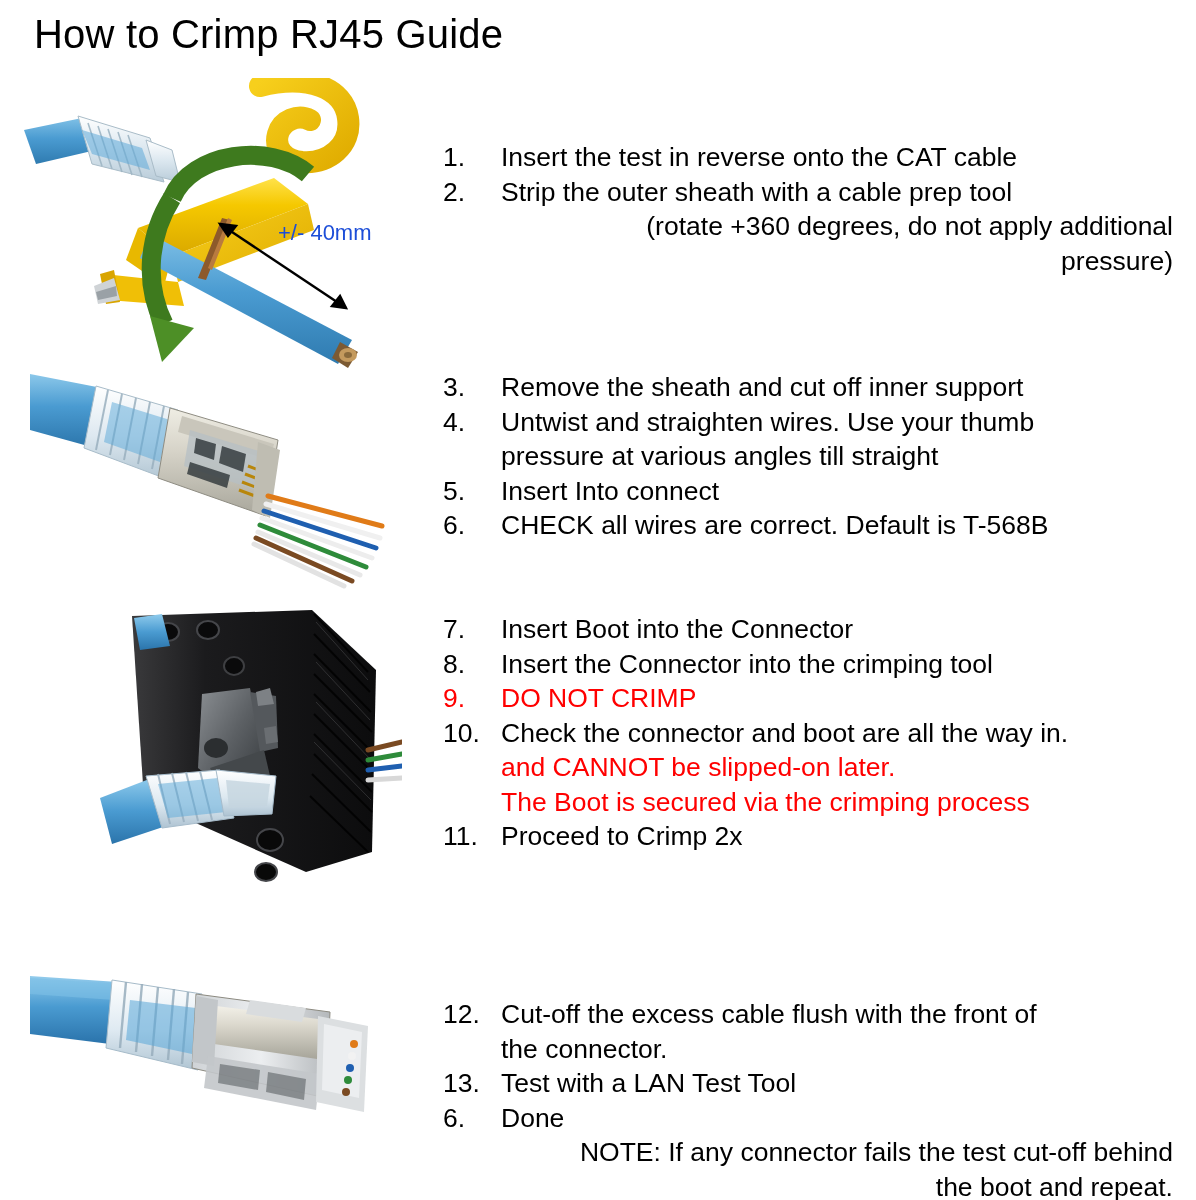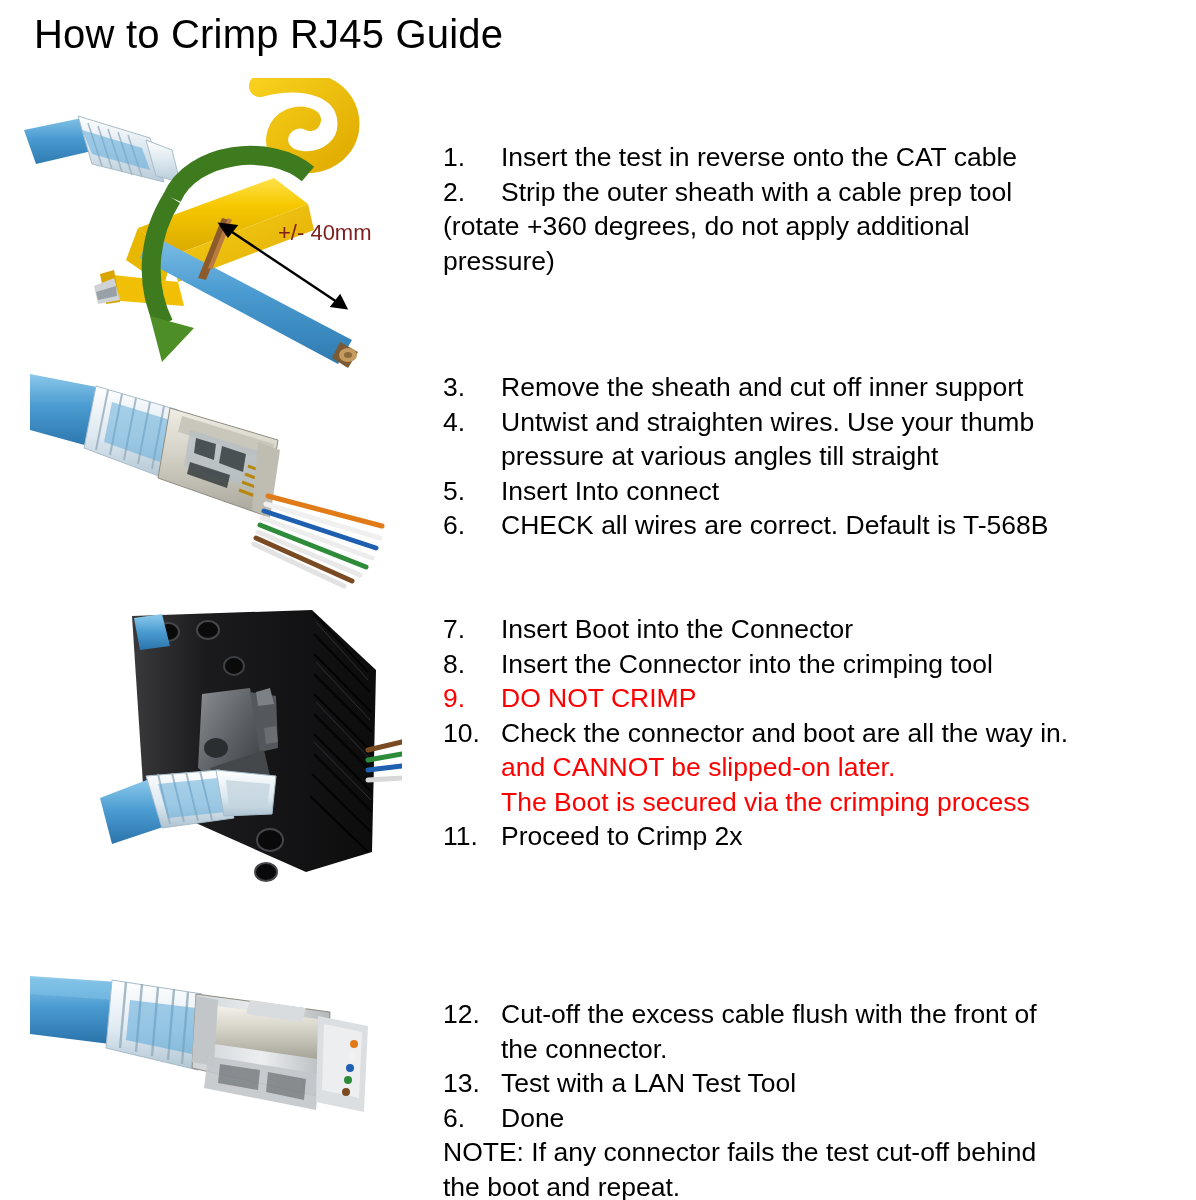--- a/index.html
+++ b/index.html
@@ -50,21 +50,21 @@
   }
   .step-num {
     width: 58px;
     flex: 0 0 58px;
     text-align: left;
   }
   .step-text { flex: 1 1 auto; }
 
   
   .step-line.cont .step-num { visibility: hidden; }
-  .step-line.flush .step-text { padding-left: 0; }
+  .step-line.flush .step-text { padding-left: 0; text-align: right; }
 
   .red { color: #ff0000; }
 
   
   .photo {
     position: absolute;
     overflow: hidden;
   }
   #photo-1 { left: 22px;  top: 78px;  width: 400px; height: 300px; }
   #photo-2 { left: 30px;  top: 368px; width: 372px; height: 222px; }
@@ -74,21 +74,21 @@
   .photo svg { display: block; width: 100%; height: 100%; }
 
   
   #dim-label {
     position: absolute;
     left: 278px;
     top: 222px;
     font-size: 22px;
     line-height: 1;
     white-space: nowrap;
-    color: #7f1d1d;
+    color: #1d4ed8;
   }
 </style>
 </head>
 <body>
 
 <div id="page-title">How to Crimp RJ45 Guide</div>
 
 <div class="photo" id="photo-1">
   <svg viewBox="0 0 400 300" xmlns="http://www.w3.org/2000/svg">
     <defs>

